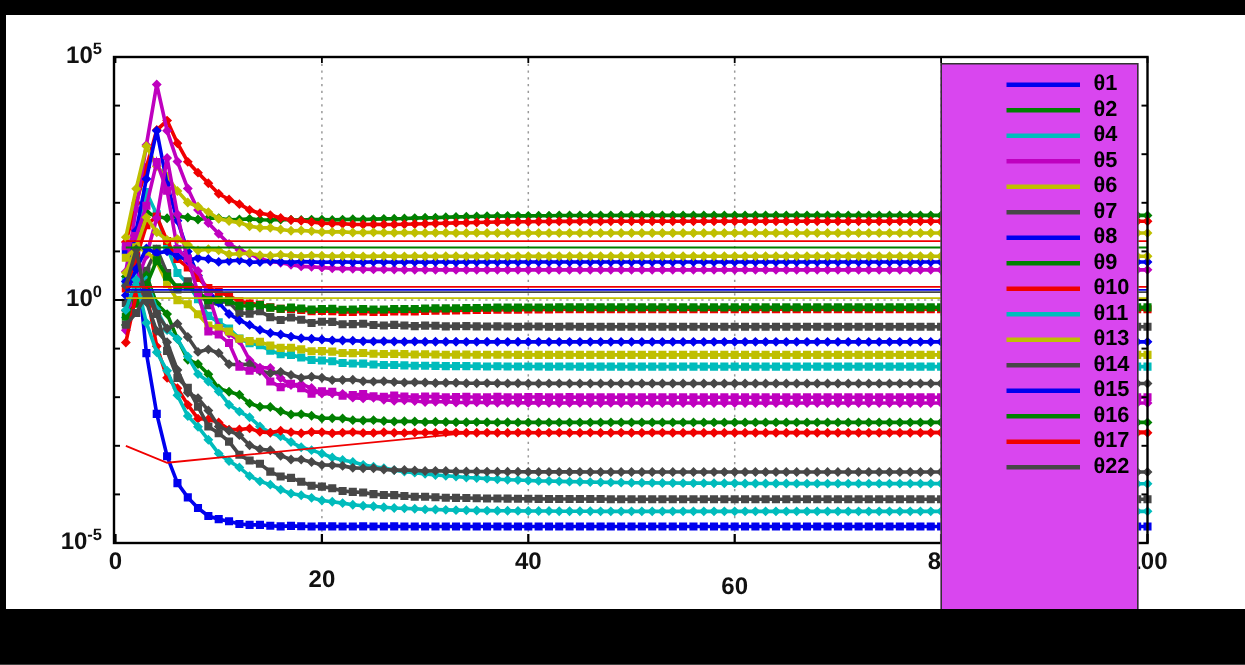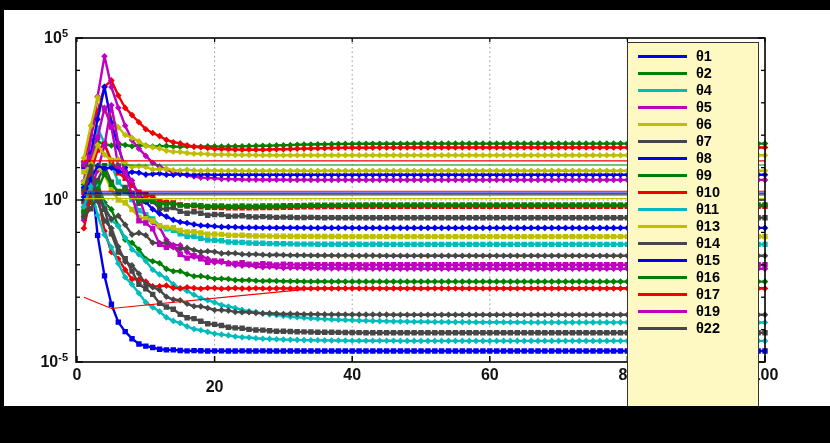--- a/index.html
+++ b/index.html
@@ -12,22 +12,22 @@
   .ytick{
     position:absolute;z-index:3;text-align:right;width:70px;
     font-weight:bold;font-size:16px;color:#111;letter-spacing:0px;
   }
   .ytick sup{font-size:11px;font-weight:bold;}
   .xtick{
     position:absolute;z-index:3;width:60px;text-align:center;
     font-weight:bold;font-size:16px;color:#111;
   }
   #legend{
-    position:absolute;z-index:5;background:#fef9c3;border:1.5px solid #333;
-    box-sizing:border-box;padding-top:5px;
+    position:absolute;z-index:5;background:#d946ef;border:1.5px solid #333;
+    box-sizing:border-box;padding-top:5px;padding-left:33px;
   }
   .lrow{height:17px;display:flex;align-items:center;}
   .lswatch{width:49px;height:2.6px;margin-left:10px;flex:none;}
   .llabel{margin-left:9px;font-weight:bold;font-size:14.5px;color:#000;line-height:1;}
   #top-bar,#bottom-bar{position:absolute;left:0;width:830px;background:#000;z-index:9;}
   #top-bar{top:0;height:10px;}
   #bottom-bar{top:406px;height:37px;}
 </style>
 </head>
 <body>
@@ -187,21 +187,21 @@
 
 <div id="yticks">
     <div class="ytick" style="right: 762px; top: 27px;"><span>10</span><sup>5</sup></div>
     <div class="ytick" style="right: 762px; top: 189px;"><span>10</span><sup>0</sup></div>
     <div class="ytick" style="right: 762px; top: 351px;"><span>10</span><sup>-5</sup></div>
   </div>
 <div id="xticks">
     <div class="xtick" style="left: 47px; top: 366px;">0</div>
     <div class="xtick" style="left: 184.6px; top: 366px; margin-top: 12px;">20</div>
     <div class="xtick" style="left: 322.2px; top: 366px;">40</div>
-    <div class="xtick" style="left: 459.8px; top: 366px; text-align: center;">60</div>
+    <div class="xtick" style="left: 459.8px; top: 383px; text-align: center;">60</div>
     <div class="xtick" style="left: 597.4px; top: 366px;">80</div>
     <div class="xtick" style="left: 735px; top: 366px;">100</div>
   </div>
 
 <div id="legend" style="left: 627px; top: 42px; width: 132px; height: 383px;">
     <div class="lrow">
       <div class="lswatch" style="background: rgb(0, 0, 238);"></div>
       <div class="llabel">θ1</div>
     </div>
     <div class="lrow">
@@ -254,23 +254,19 @@
     </div>
     <div class="lrow">
       <div class="lswatch" style="background: rgb(0, 128, 0);"></div>
       <div class="llabel">θ16</div>
     </div>
     <div class="lrow">
       <div class="lswatch" style="background: rgb(240, 0, 0);"></div>
       <div class="llabel">θ17</div>
     </div>
     <div class="lrow">
-      <div class="lswatch" style="background: rgb(191, 0, 191);"></div>
-      <div class="llabel">θ19</div>
-    </div>
-    <div class="lrow">
       <div class="lswatch" style="background: rgb(71, 71, 71);"></div>
       <div class="llabel">θ22</div>
     </div>
   </div>
 
 <div id="top-bar"></div>
 <div id="bottom-bar"></div>
 
 </body></html>

